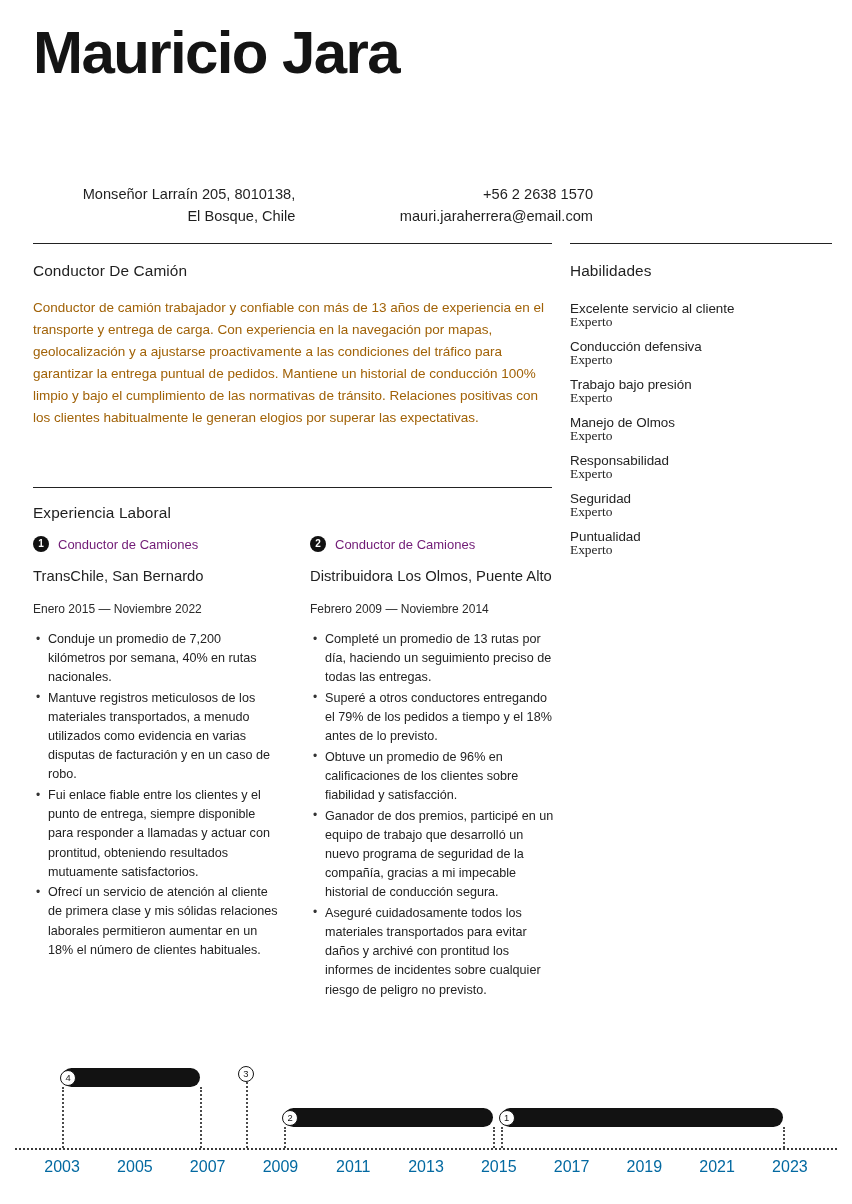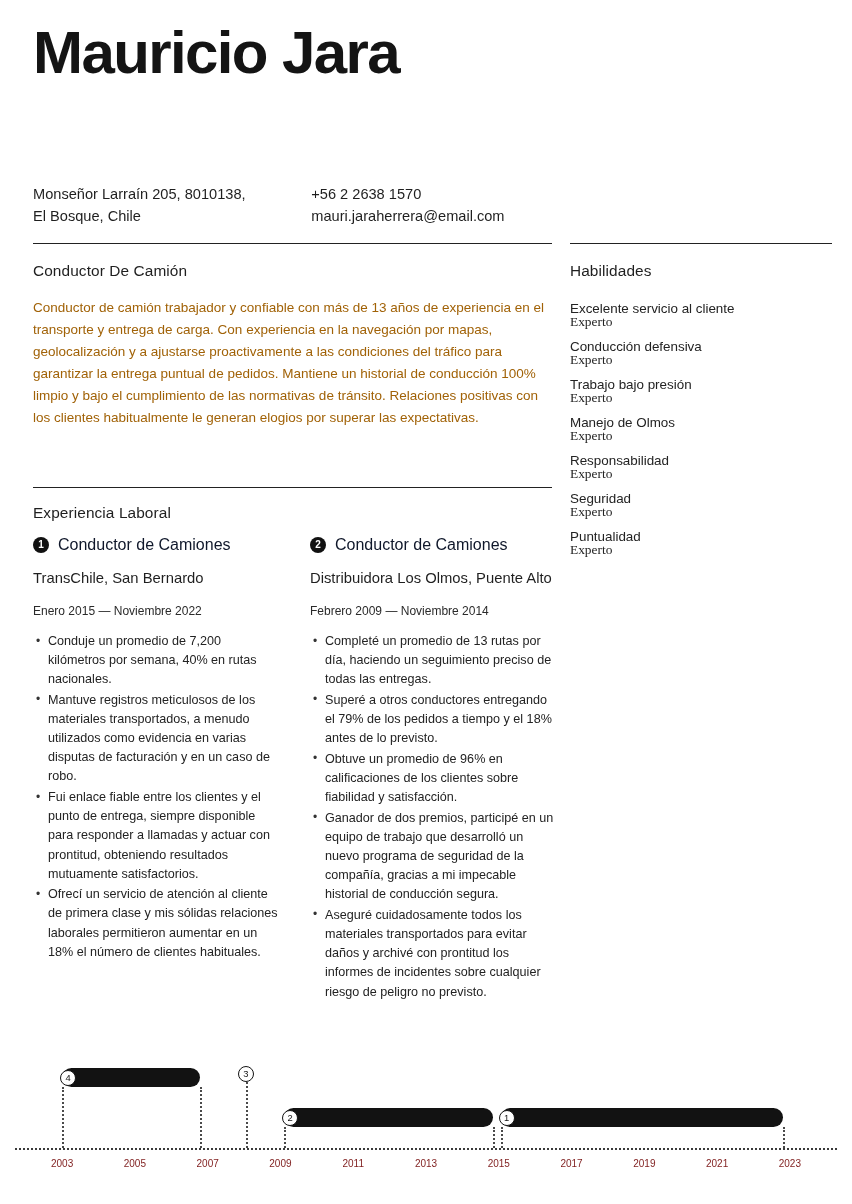--- a/index.html
+++ b/index.html
@@ -40,20 +40,21 @@
   }
 
   
   .contact {
     position: absolute;
     left: 33px;
     top: 183px;
     width: 560px;
     display: flex;
     gap: 16px;
+    text-align: right;
   }
   .contact-col {
     font-size: 14.6px;
     line-height: 1.52;
     color: #1f1f1f;
   }
   .contact-col.left { width: 270px; }
   .contact-col.right { width: 290px; }
   .contact-line { white-space: pre-line; }
 
@@ -135,22 +136,22 @@
     border-radius: 50%;
     background: #111;
     color: #fff;
     font-size: 10px;
     font-weight: 700;
     line-height: 16px;
     text-align: center;
     display: inline-block;
   }
   .exp-role {
-    font-size: 16px;
-    color: #0f172a;
+    font-size: 13px;
+    color: #701a75;
     white-space: nowrap;
   }
   .exp-company {
     font-size: 14.8px;
     line-height: 1.42;
     color: #1f1f1f;
     margin-bottom: 15px;
   }
   .exp-dates {
     font-size: 12px;
@@ -229,22 +230,22 @@
   }
   .tl-ticks {
     position: absolute;
     left: 0;
     top: 96px;
     width: 786px;
     height: 24px;
   }
   .tl-tick {
     position: absolute;
-    font-size: 10px;
-    color: #7f1d1d;
+    font-size: 16px;
+    color: #0369a1;
     transform: translateX(-50%);
     white-space: nowrap;
   }
 </style>
 </head>
 <body>
 
 <div class="page">
 
   <div class="name-block">

